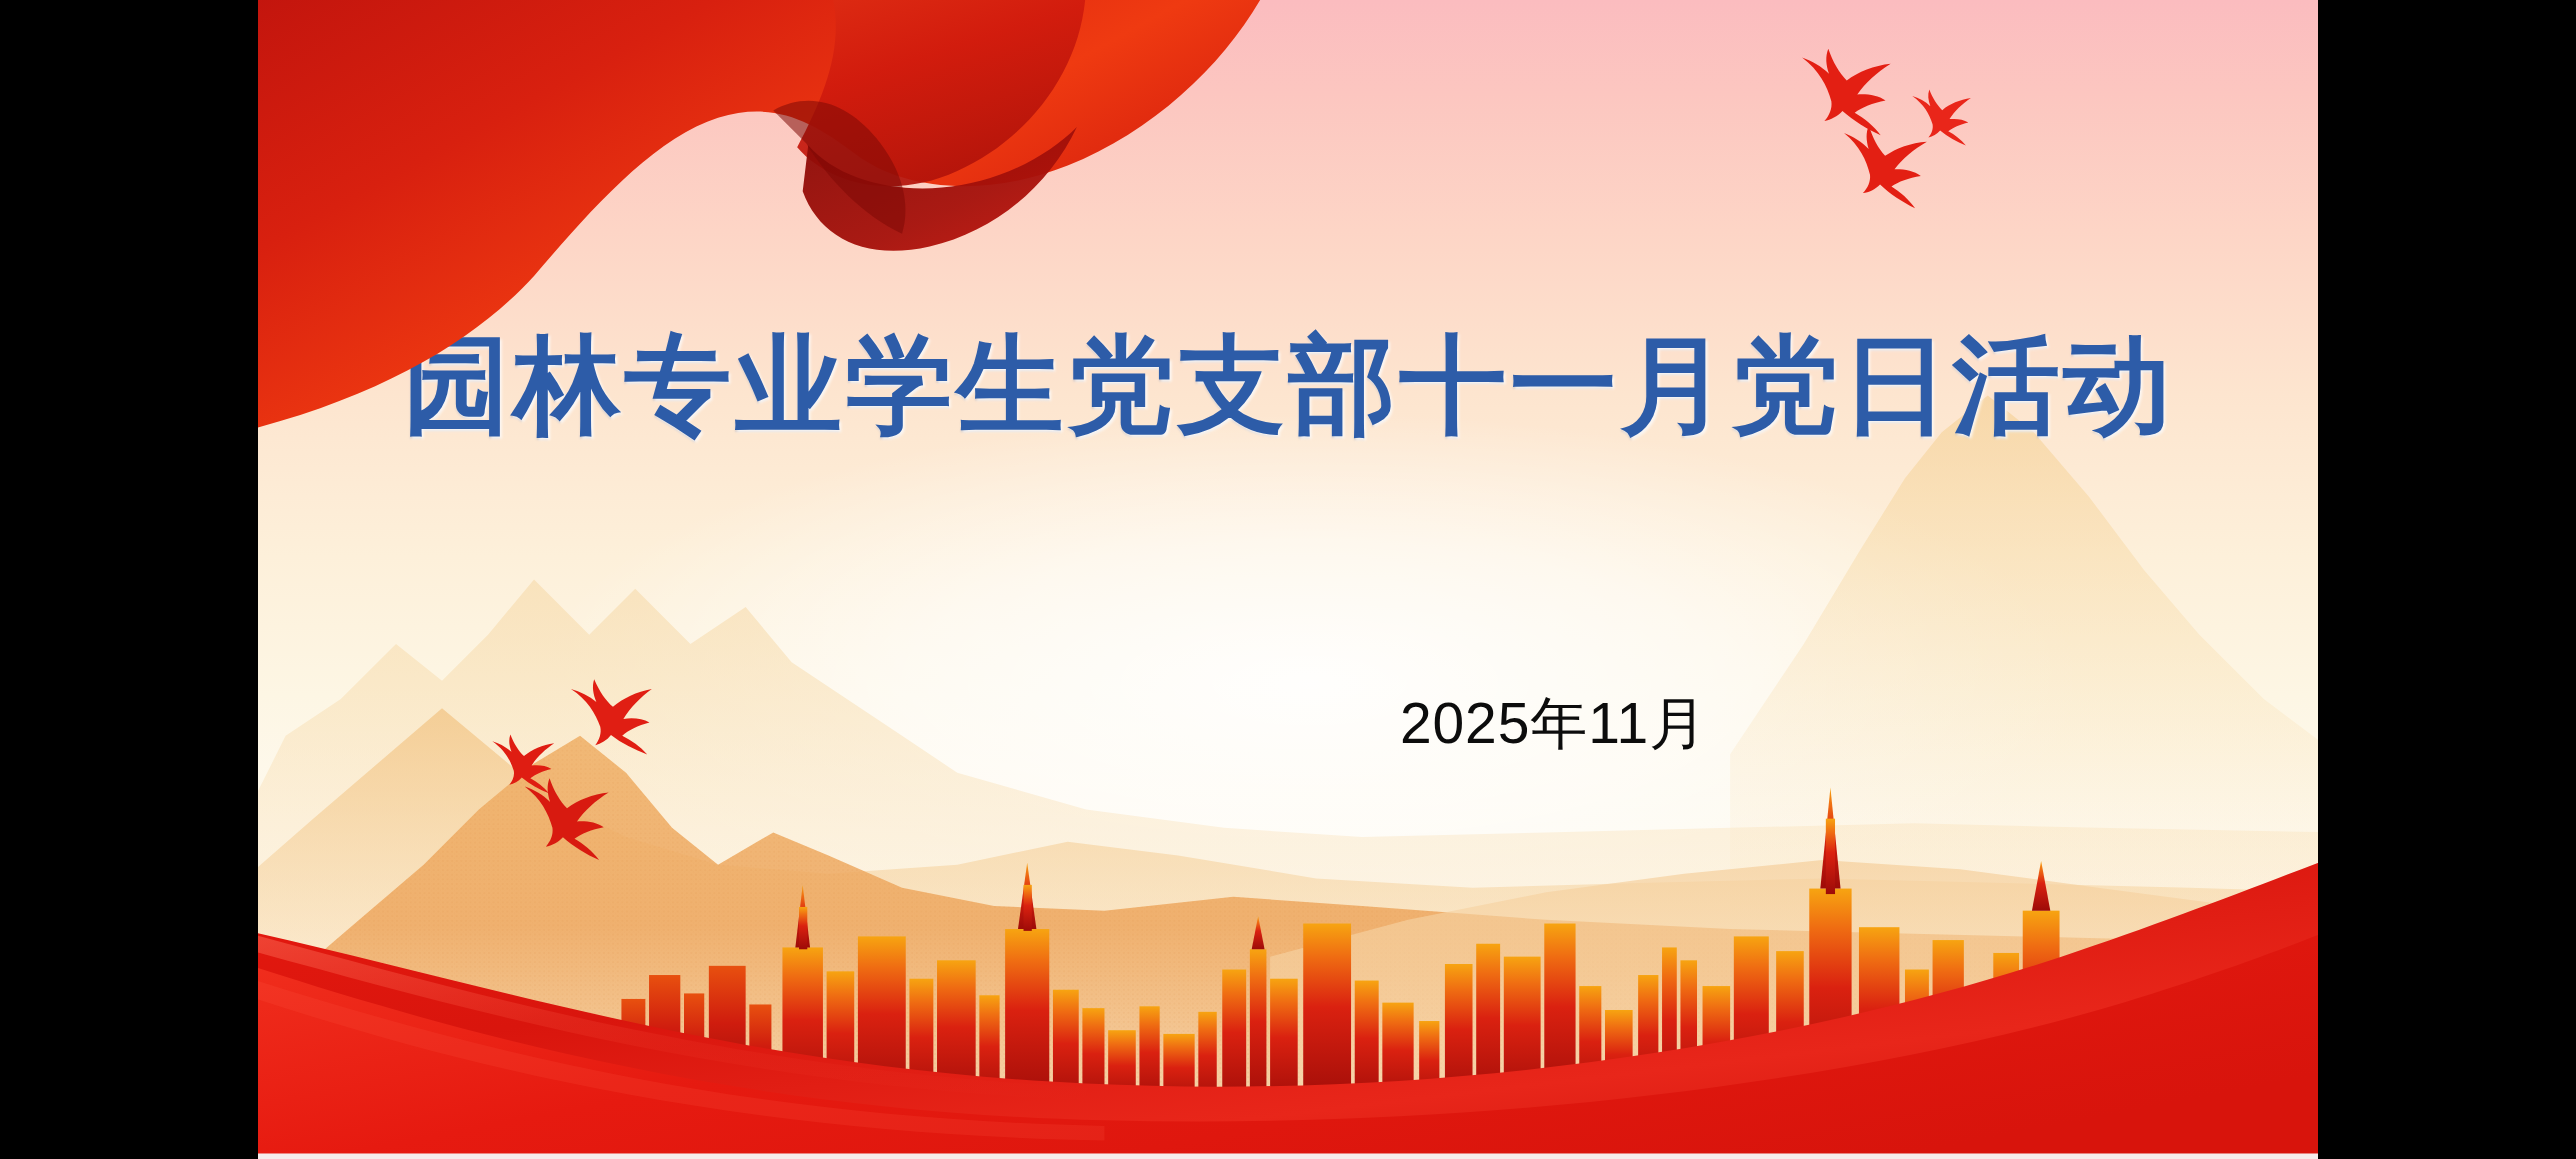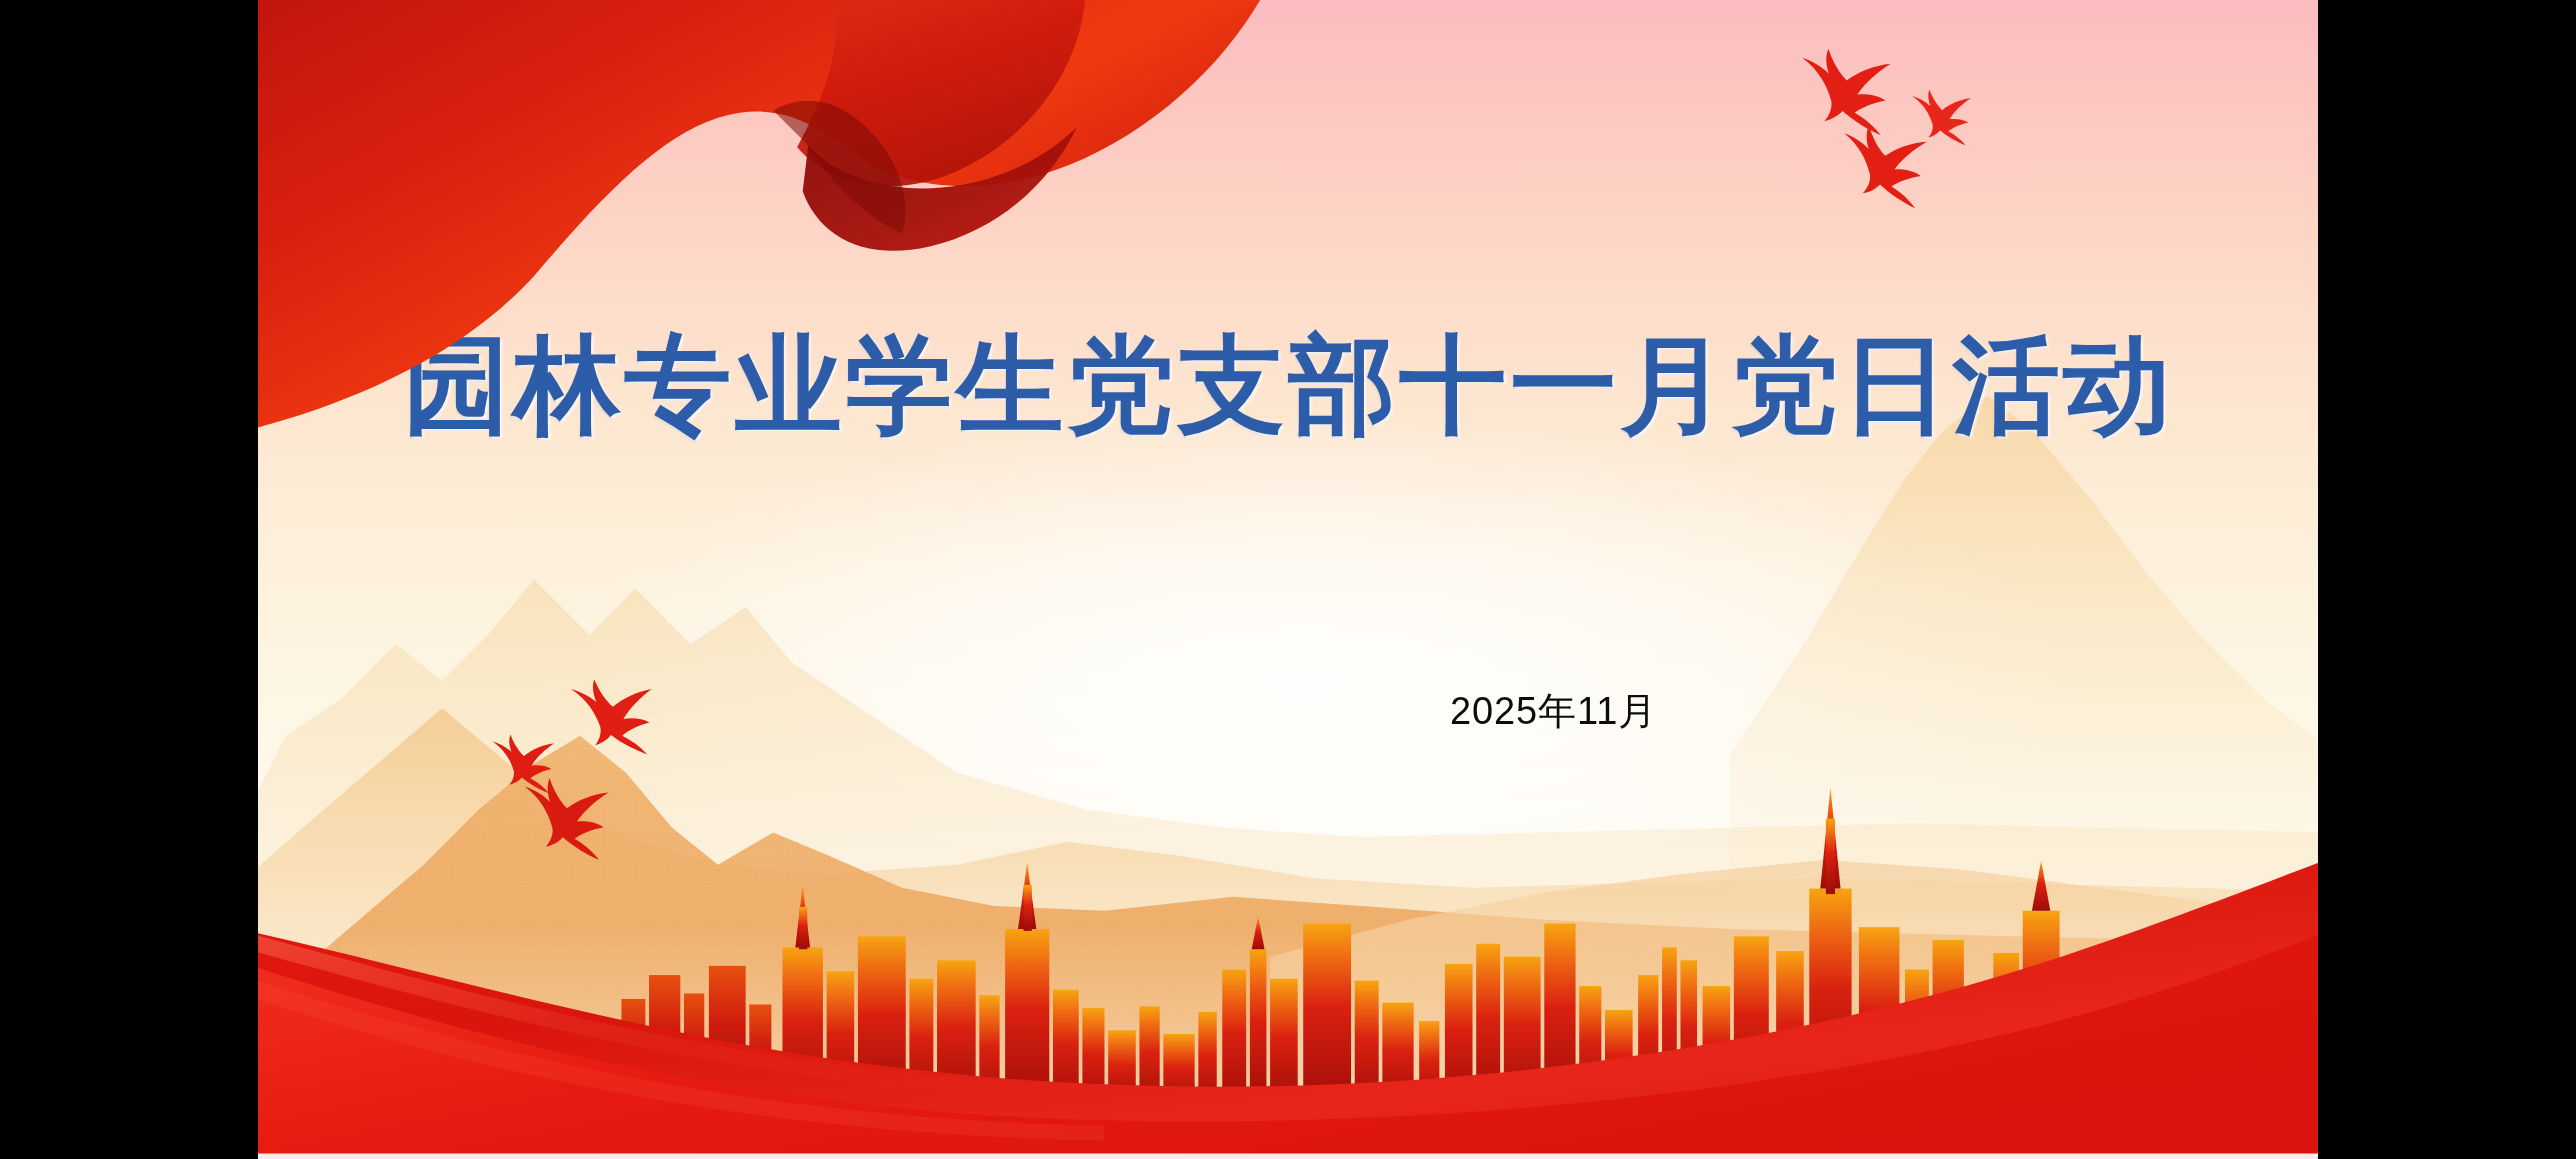--- a/index.html
+++ b/index.html
@@ -82,21 +82,21 @@
   }
 
   
   .date {
     position: absolute;
     left: 0;
     top: 686px;
     width: 2061px;
     text-align: center;
     padding-left: 530px;
-    font-size: 38px;
+    font-size: 57px;
     font-weight: 400;
     color: #0c0c0c;
     z-index: 20;
     white-space: nowrap;
     letter-spacing: 0.9px;
   }
 
   svg.art { position: absolute; left: 0; top: 0; width: 2061px; height: 1159px; }
   .z-back { z-index: 3; }
   .z-mid  { z-index: 6; }

